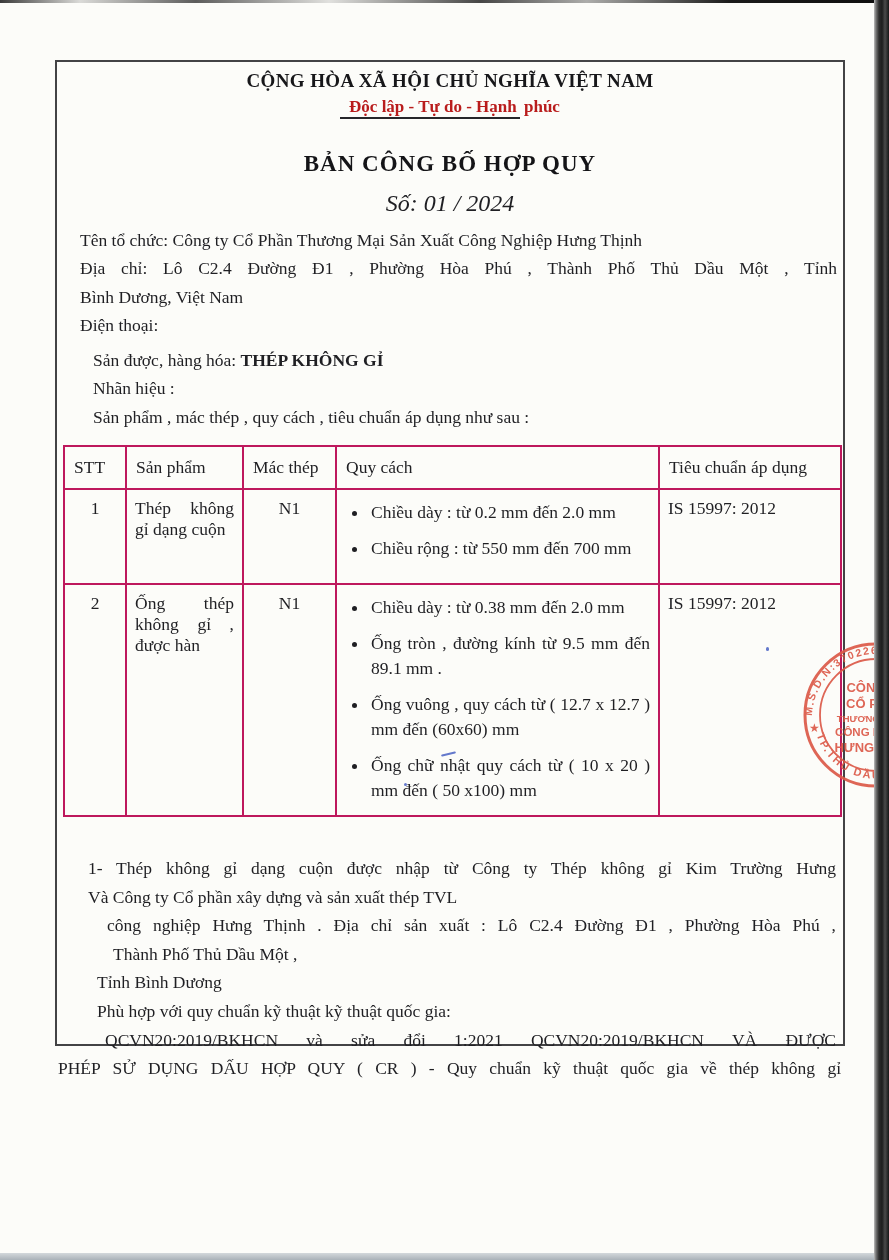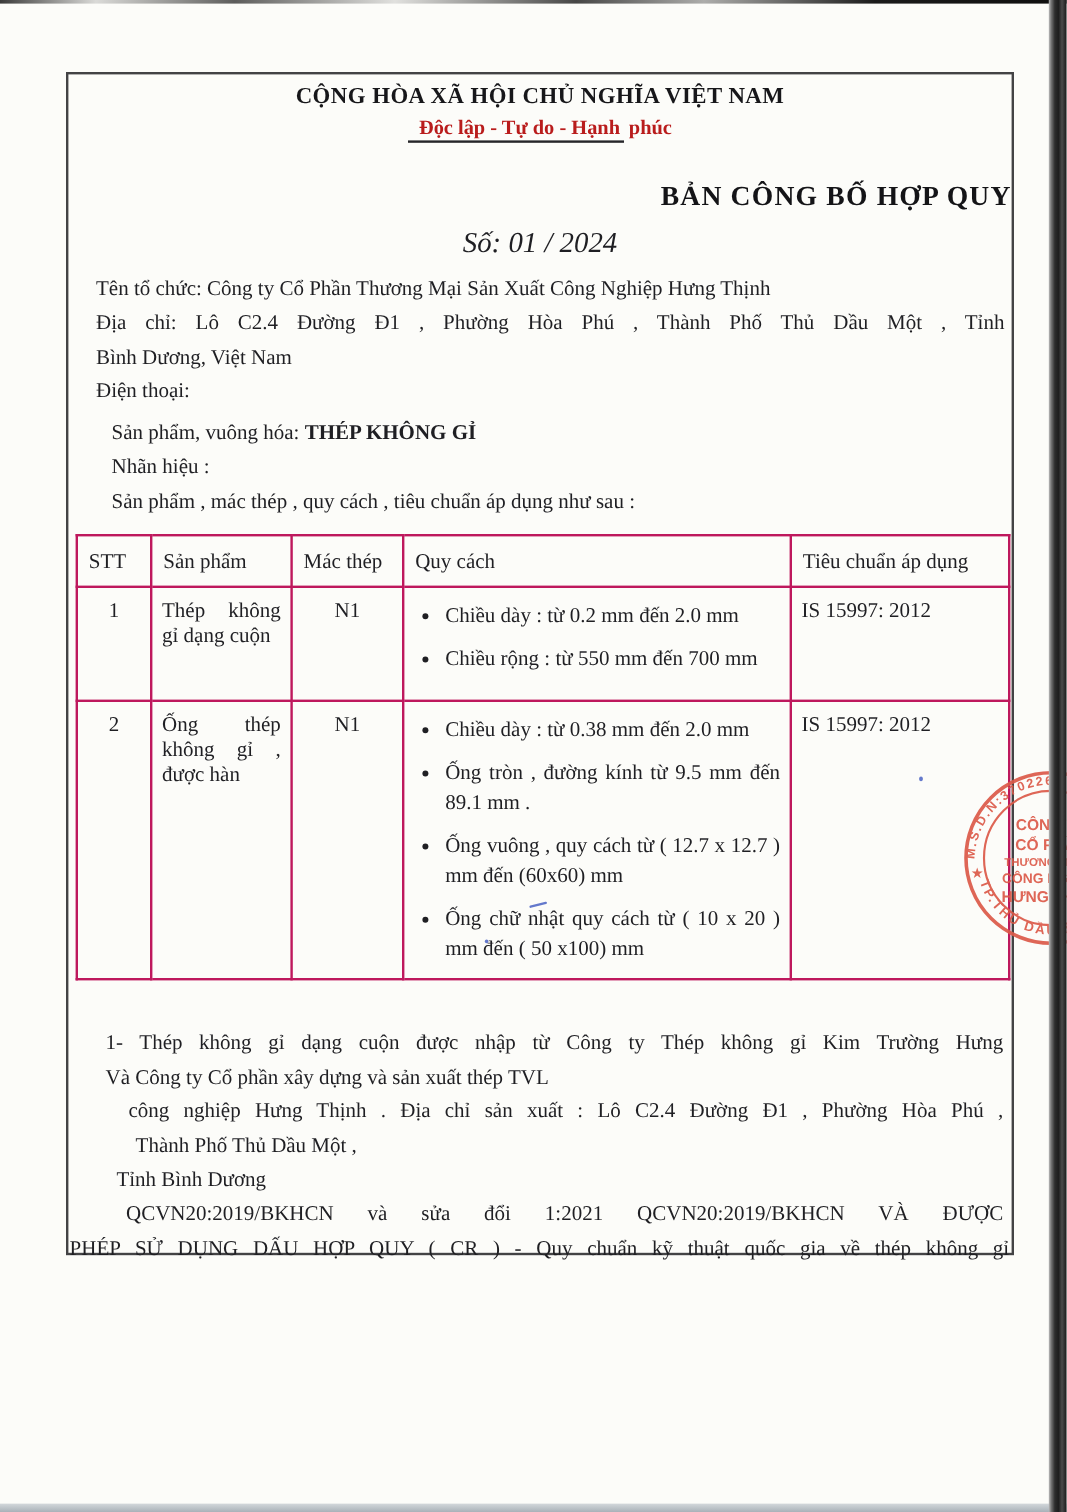--- a/index.html
+++ b/index.html
@@ -17,21 +17,21 @@
   .scan-bottom { position:absolute; left:0; right:0; bottom:0; height:7px; z-index:5;
     background:linear-gradient(180deg,#d3d8db,#a9b1b8); }
 
   .frame { position:absolute; left:55px; top:60px; width:790px; height:986px;
            border:2px solid #434345; z-index:2; }
 
   .center { text-align:center; width:100%; position:absolute; }
   .republic { top:8px; font-size:19px; font-weight:bold; letter-spacing:.4px; color:#17171a; }
   .motto { top:35px; font-size:17px; font-weight:bold; color:#b91c1c; }
   .motto .underline { border-bottom:2px solid #26262a; padding:0 3px 1px 9px; }
-  .doc-title { top:89px; font-size:23px; font-weight:bold; letter-spacing:1px; color:#141417;text-align:right; }
+  .doc-title { top:89px; font-size:23px; font-weight:bold; letter-spacing:1px; color:#141417; }
   .doc-no { top:128px; font-size:24px;font-style:italic; }
 
   .info { position:absolute; left:23px; top:164px; width:757px; font-size:17.5px;
           line-height:28.3px; }
   .jl { text-align:justify; text-align-last:justify; }
   .indent { padding-left:13px; }
   .gap-top { margin-top:7px; }
 
   .spec-table { position:absolute; left:6px; top:383px; width:777px; border-collapse:collapse;
                 table-layout:fixed; font-size:17.5px; }
@@ -111,21 +111,21 @@
     <div class="center doc-title">BẢN CÔNG BỐ HỢP QUY</div>
 
     <div class="center doc-no">Số: 01 / 2024</div>
 
     <div class="info">
       <div>Tên tổ chức: Công ty Cổ Phần Thương Mại Sản Xuất Công Nghiệp Hưng Thịnh</div>
       <div class="jl">Địa chỉ: Lô C2.4 Đường Đ1 , Phường Hòa Phú , Thành Phố Thủ Dầu Một , Tỉnh</div>
       <div>Bình Dương, Việt Nam</div>
       <div>Điện thoại:</div>
       <div class="indent gap-top">
-        <span>Sản phẩm, vuông hóa:</span>
+        <span>Sản được, hàng hóa:</span>
         <b>THÉP KHÔNG GỈ</b>
       </div>
       <div class="indent">Nhãn hiệu :</div>
       <div class="indent">Sản phẩm , mác thép , quy cách , tiêu chuẩn áp dụng như sau :</div>
     </div>
 
     <table class="spec-table">
       <colgroup>
         <col style="width:62px">
           <col style="width:117px">
@@ -169,18 +169,19 @@
       </tr>
     </tbody>
       </table>
 
     <div class="notes">
       <div class="jl">1- Thép không gỉ dạng cuộn được nhập từ Công ty Thép không gỉ Kim Trường Hưng</div>
       <div>Và Công ty Cổ phần xây dựng và sản xuất thép TVL</div>
       <div class="m19 jl">công nghiệp Hưng Thịnh . Địa chỉ sản xuất : Lô C2.4 Đường Đ1 , Phường Hòa Phú ,</div>
       <div class="m25">Thành Phố Thủ Dầu Một ,</div>
       <div class="m9">Tỉnh Bình Dương</div>
+      <div class="m9">Phù hợp với quy chuẩn kỹ thuật kỹ thuật quốc gia:</div>
       <div class="qcvn1 jl">QCVN20:2019/BKHCN và sửa đổi 1:2021 QCVN20:2019/BKHCN VÀ ĐƯỢC</div>
       <div class="qcvn2 jl">PHÉP SỬ DỤNG DẤU HỢP QUY ( CR ) - Quy chuẩn kỹ thuật quốc gia về thép không gỉ</div>
     </div>
 
   </div>
 </div>
 
 </body></html>

